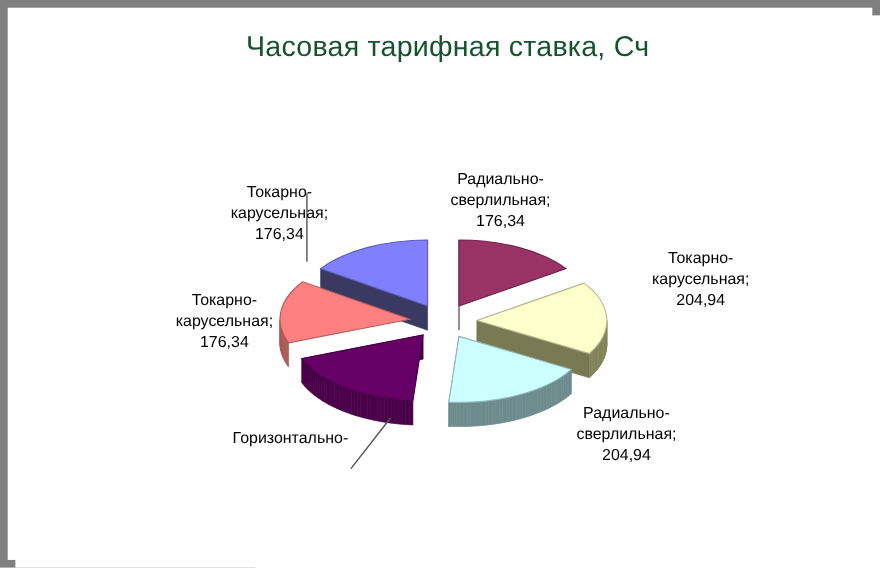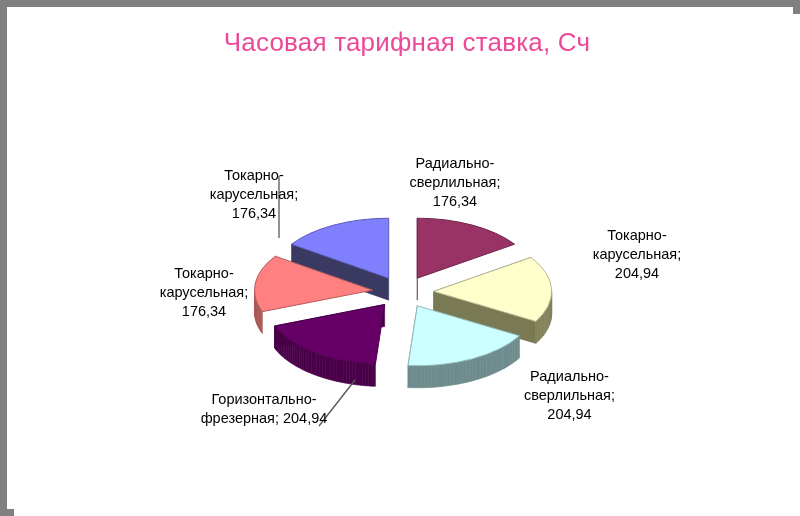--- a/index.html
+++ b/index.html
@@ -30,21 +30,21 @@
     height: 502px;
     background: #ffffff;
   }
   #chart-title {
     position: absolute;
     left: 0;
     top: 13px;
     width: 786px;
     text-align: center;
     font-size: 26px;
-    color: #ec4899;
+    color: #14532d;
     letter-spacing: 0.2px;
     white-space: nowrap;
   }
   svg#pie {
     position: absolute;
     left: 0;
     top: 0;
     width: 786px;
     height: 502px;
   }
@@ -228,21 +228,20 @@
     </div>
 
     <div class="dlabel" id="lbl-2">
       <span class="l0">Радиально-</span>
       <span class="l1">сверлильная;</span>
       <span class="l2">204,94</span>
     </div>
 
     <div class="dlabel" id="lbl-3">
       <span class="l0">Горизонтально-</span>
-      <span class="l1">фрезерная; 204,94</span>
     </div>
 
     <div class="dlabel" id="lbl-4">
       <span class="l0">Токарно-</span>
       <span class="l1">карусельная;</span>
       <span class="l2">176,34</span>
     </div>
 
     <div class="dlabel" id="lbl-5">
       <span class="l0">Токарно-</span>

